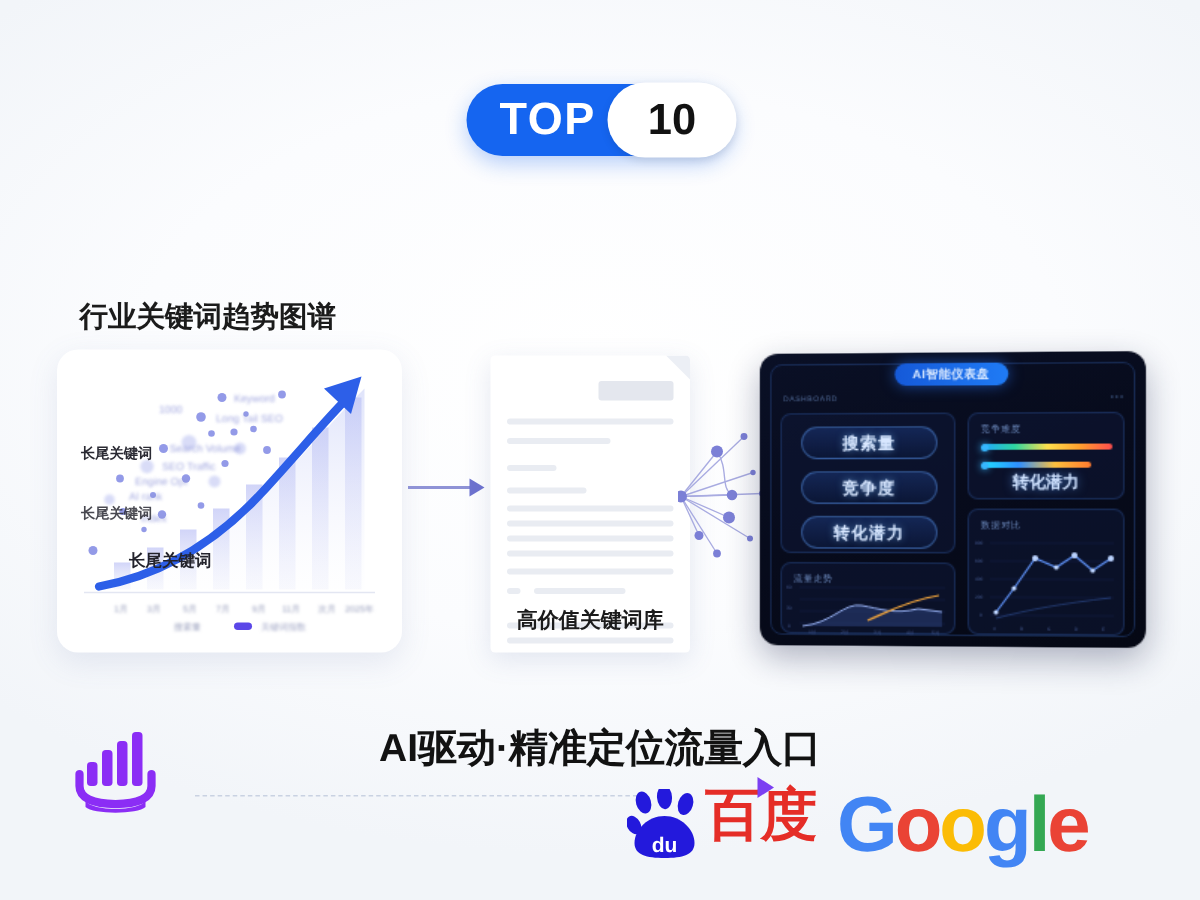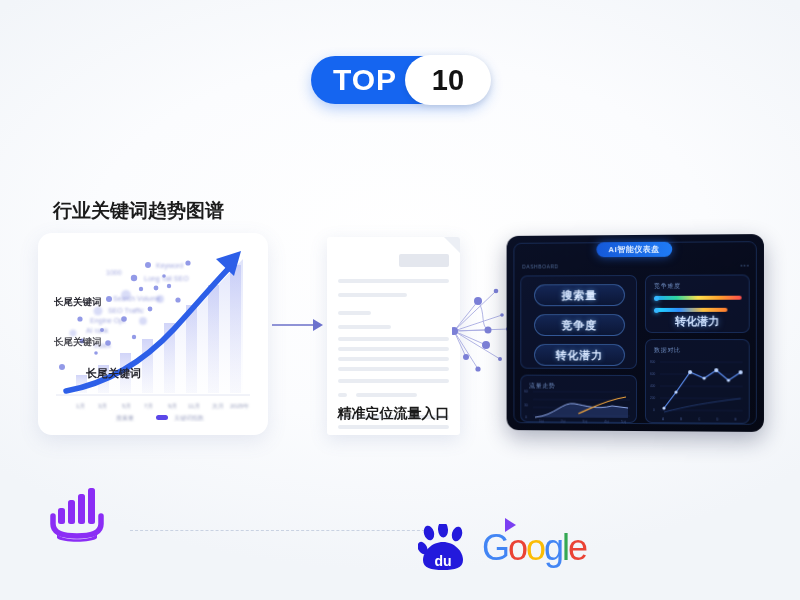--- a/index.html
+++ b/index.html
@@ -183,21 +183,21 @@
   }
   .logos {
     position: absolute; left: 418px; top: 524px;
     display: flex; align-items: center; gap: 14px;
   }
   .baidu { display: flex; align-items: flex-start; gap: 2px; }
   .baidu-cn {
     color: #e52d27; font-size: 38px; font-weight: 700; letter-spacing: -1px;
     line-height: .95; white-space: nowrap;
   }
-  .google { font-size: 36px; font-weight: 400; letter-spacing: -2px; line-height: 1; white-space: nowrap; text-align: right; }
+  .google { font-size: 52px; font-weight: 700; letter-spacing: -2px; line-height: 1; white-space: nowrap; text-align: right; }
   .g-b { color: #4285f4; } .g-r { color: #ea4335; } .g-y { color: #fbbc05; } .g-g { color: #34a853; }
   .play-tri {
     position: absolute; left: 505px; top: 518px;
     width: 0; height: 0;
     border-left: 11px solid #7b3ff2;
     border-top: 7px solid transparent;
     border-bottom: 7px solid transparent;
   }
 </style>
 </head>
@@ -331,21 +331,21 @@
       <div class="doc-line" style="width:100%"></div>
       <div class="doc-line" style="width:100%;margin-top:8px"></div>
       <div class="doc-line" style="width:8%;display:inline-block;margin-right:4%"></div>
       <div class="doc-line" style="width:55%;display:inline-block"></div>
       <div class="doc-line" style="width:100%;margin-top:8px"></div>
       <div class="doc-line" style="width:100%"></div>
       
       
       
     </div>
-    <div class="doc-title">精准定位流量入口</div>
+    <div class="doc-title">高价值关键词库</div>
   </div>
 
   <svg class="node-net" width="58" height="92" viewBox="0 0 58 92">
     <g stroke="#9a9ddc" stroke-width="0.9" fill="none" opacity="0.85">
       <path d="M2 46 L26 16"></path>
         <path d="M2 46 L44 6"></path>
         <path d="M2 46 L50 30"></path>
       <path d="M2 46 L36 45"></path>
         <path d="M2 46 L56 44"></path>
         <path d="M2 46 L34 60"></path>
@@ -444,20 +444,21 @@
           <text x="16" y="80">A</text>
             <text x="34" y="80">B</text>
           <text x="52" y="80">C</text>
             <text x="70" y="80">D</text>
             <text x="88" y="80">E</text>
         </g>
       </svg>
     </div>
   </div>
 
+  <div class="bottom-tag">AI驱动·精准定位流量入口</div>
 
   <svg class="trophy-icon" width="62" height="58" viewBox="0 0 62 58">
     <g fill="#8b2df5">
       <rect x="12" y="22" width="7" height="16" rx="2.5"></rect>
       <rect x="22" y="14" width="7" height="24" rx="2.5"></rect>
       <rect x="32" y="8" width="7" height="30" rx="2.5"></rect>
       <rect x="42" y="2" width="7" height="36" rx="2.5"></rect>
     </g>
     <path d="M7 30 L7 38 C 7 46, 16 50, 31 50 C 46 50, 55 46, 55 38 L55 30" stroke="#8b2df5" stroke-width="5.5" fill="none" stroke-linecap="round"></path>
     <path d="M11 48 C 16 55, 46 55, 51 48 L51 52 C 46 57, 16 57, 11 52 Z" fill="#8b2df5"></path>
@@ -470,20 +471,21 @@
       <svg width="50" height="48" viewBox="0 0 50 48">
         <g fill="#2319dc">
           <ellipse cx="11" cy="9" rx="5" ry="7.5" transform="rotate(-16 11 9)"></ellipse>
           <ellipse cx="25" cy="5.5" rx="5" ry="8" transform="rotate(-4 25 5.5)"></ellipse>
           <ellipse cx="39" cy="10" rx="5" ry="7.5" transform="rotate(16 39 10)"></ellipse>
           <ellipse cx="4.5" cy="24" rx="4.5" ry="6.5" transform="rotate(-28 4.5 24)"></ellipse>
           <path d="M25 18 C 36 18, 45 27, 45 36 C 45 44, 37 46, 25 46 C 13 46, 5 44, 5 36 C 5 27, 14 18, 25 18 Z"></path>
         </g>
         <text x="25" y="42" text-anchor="middle" font-size="14" font-weight="700" fill="#ffffff" font-family="Liberation Sans, sans-serif">du</text>
       </svg>
+      <span class="baidu-cn">百度</span>
     </div>
     <div class="google">
       <span class="g-b">G</span><span class="g-r">o</span><span class="g-y">o</span><span class="g-b">g</span><span class="g-g">l</span><span class="g-r">e</span>
     </div>
   </div>
   <div class="play-tri"></div>
 
 </div>
 
 </body></html>

